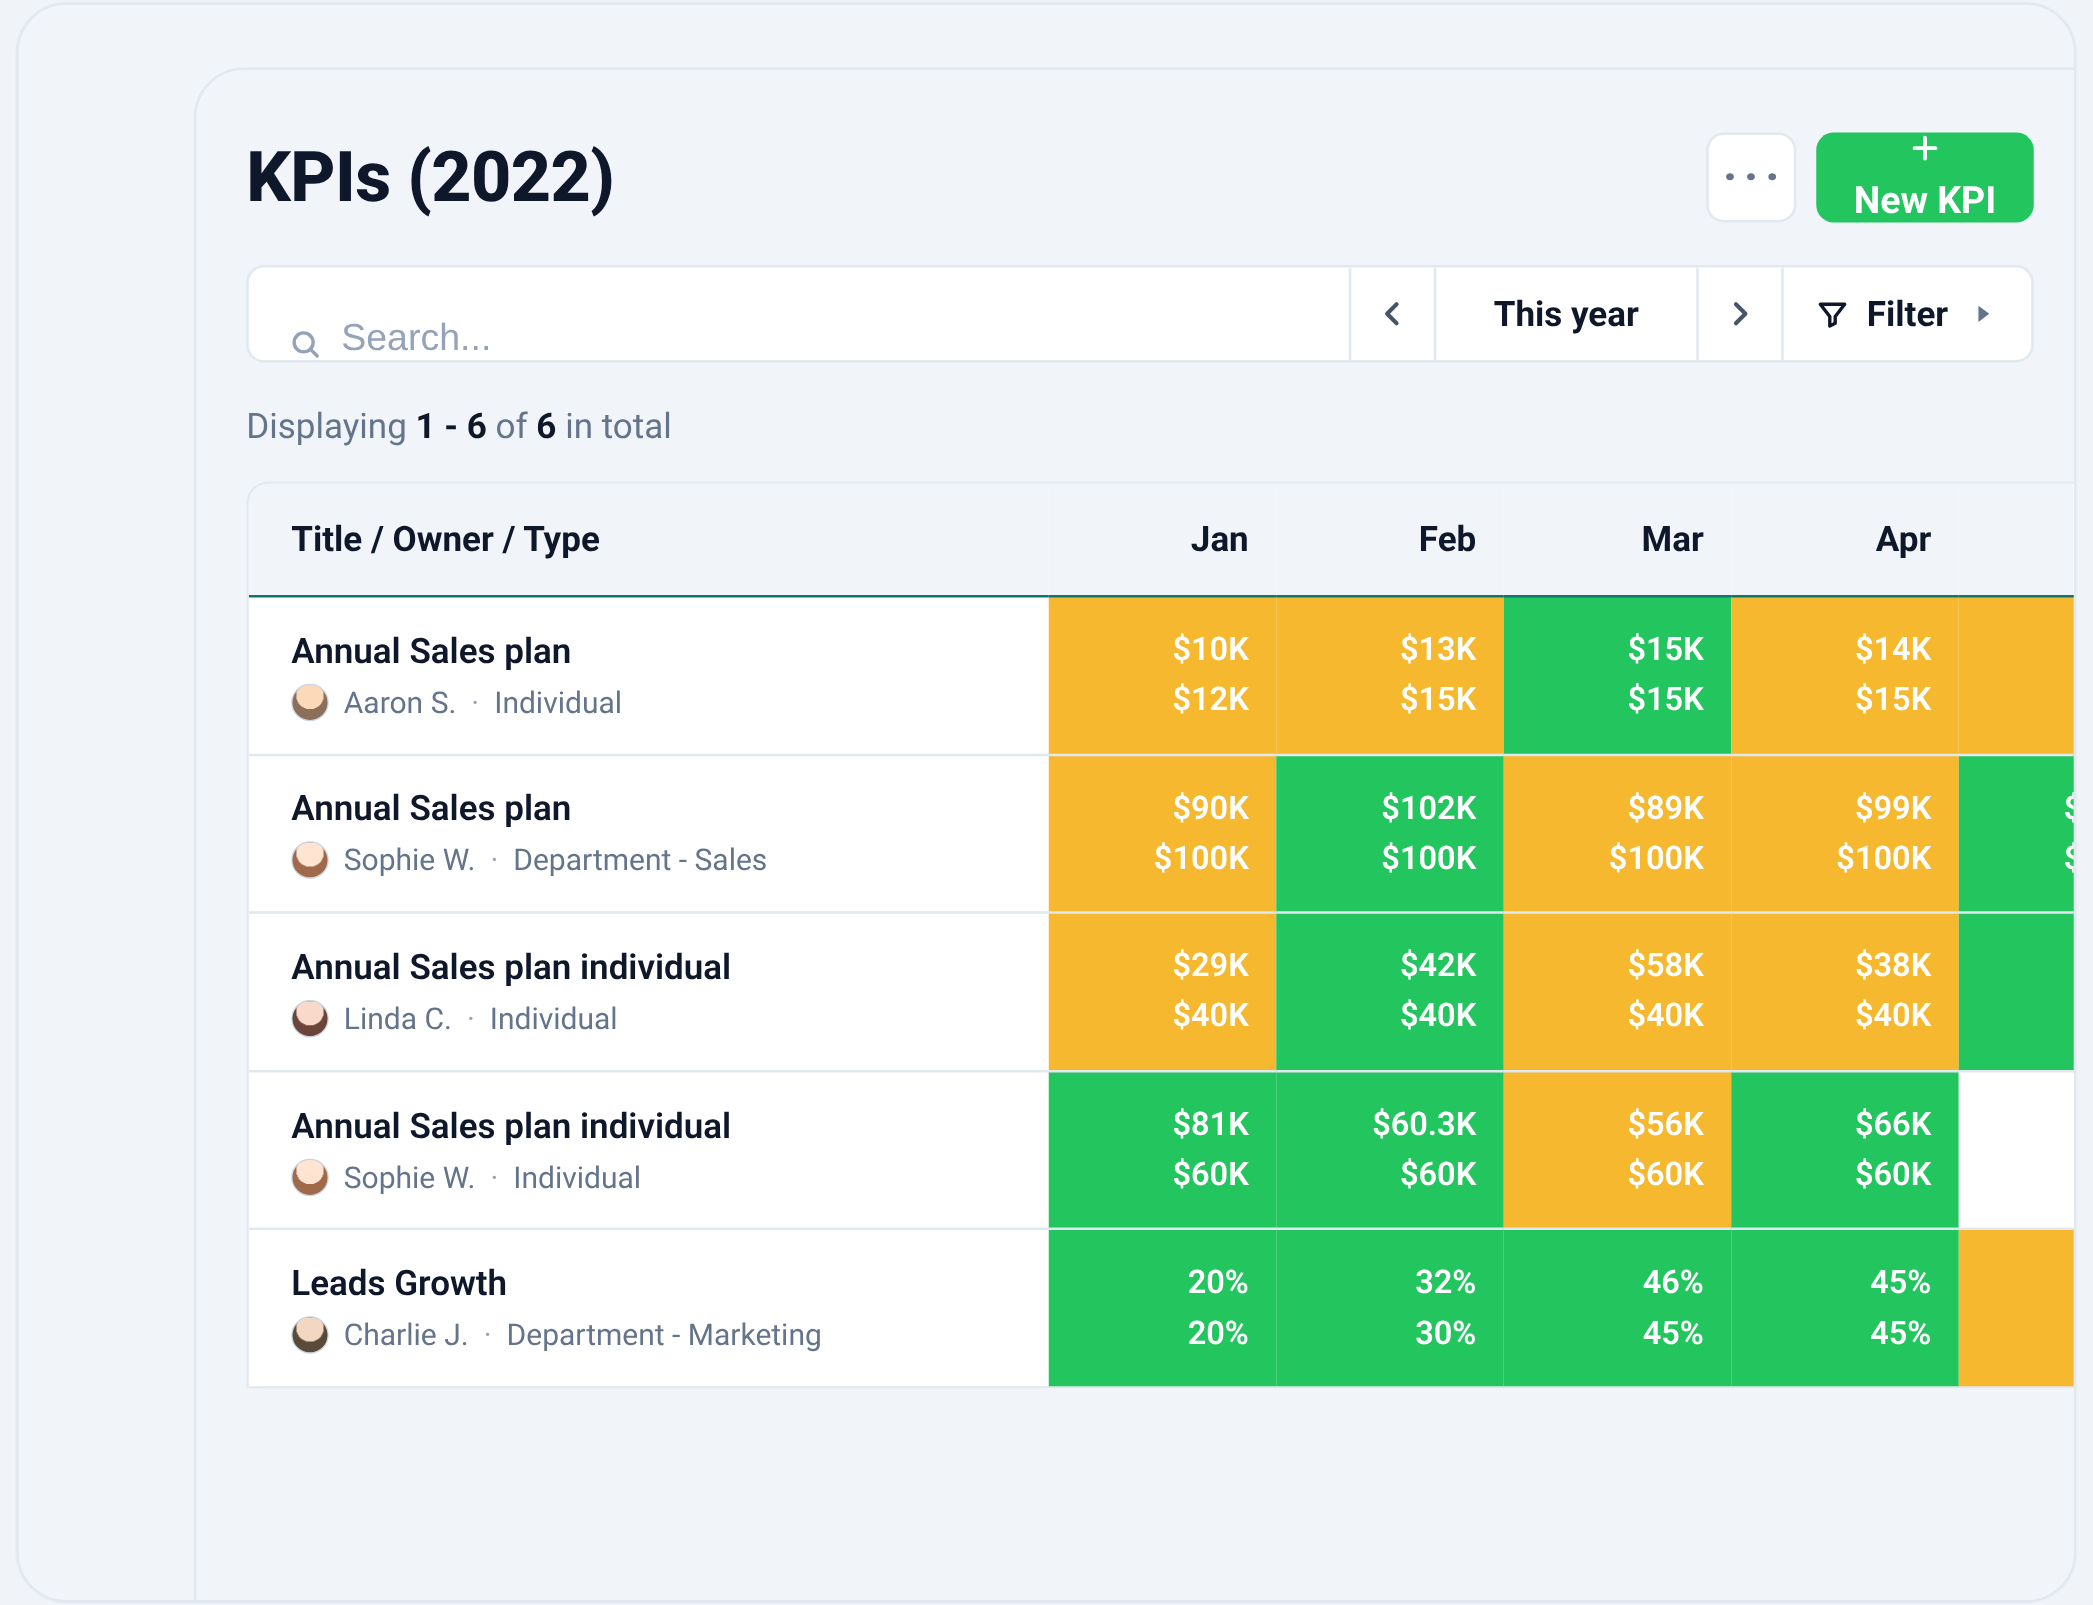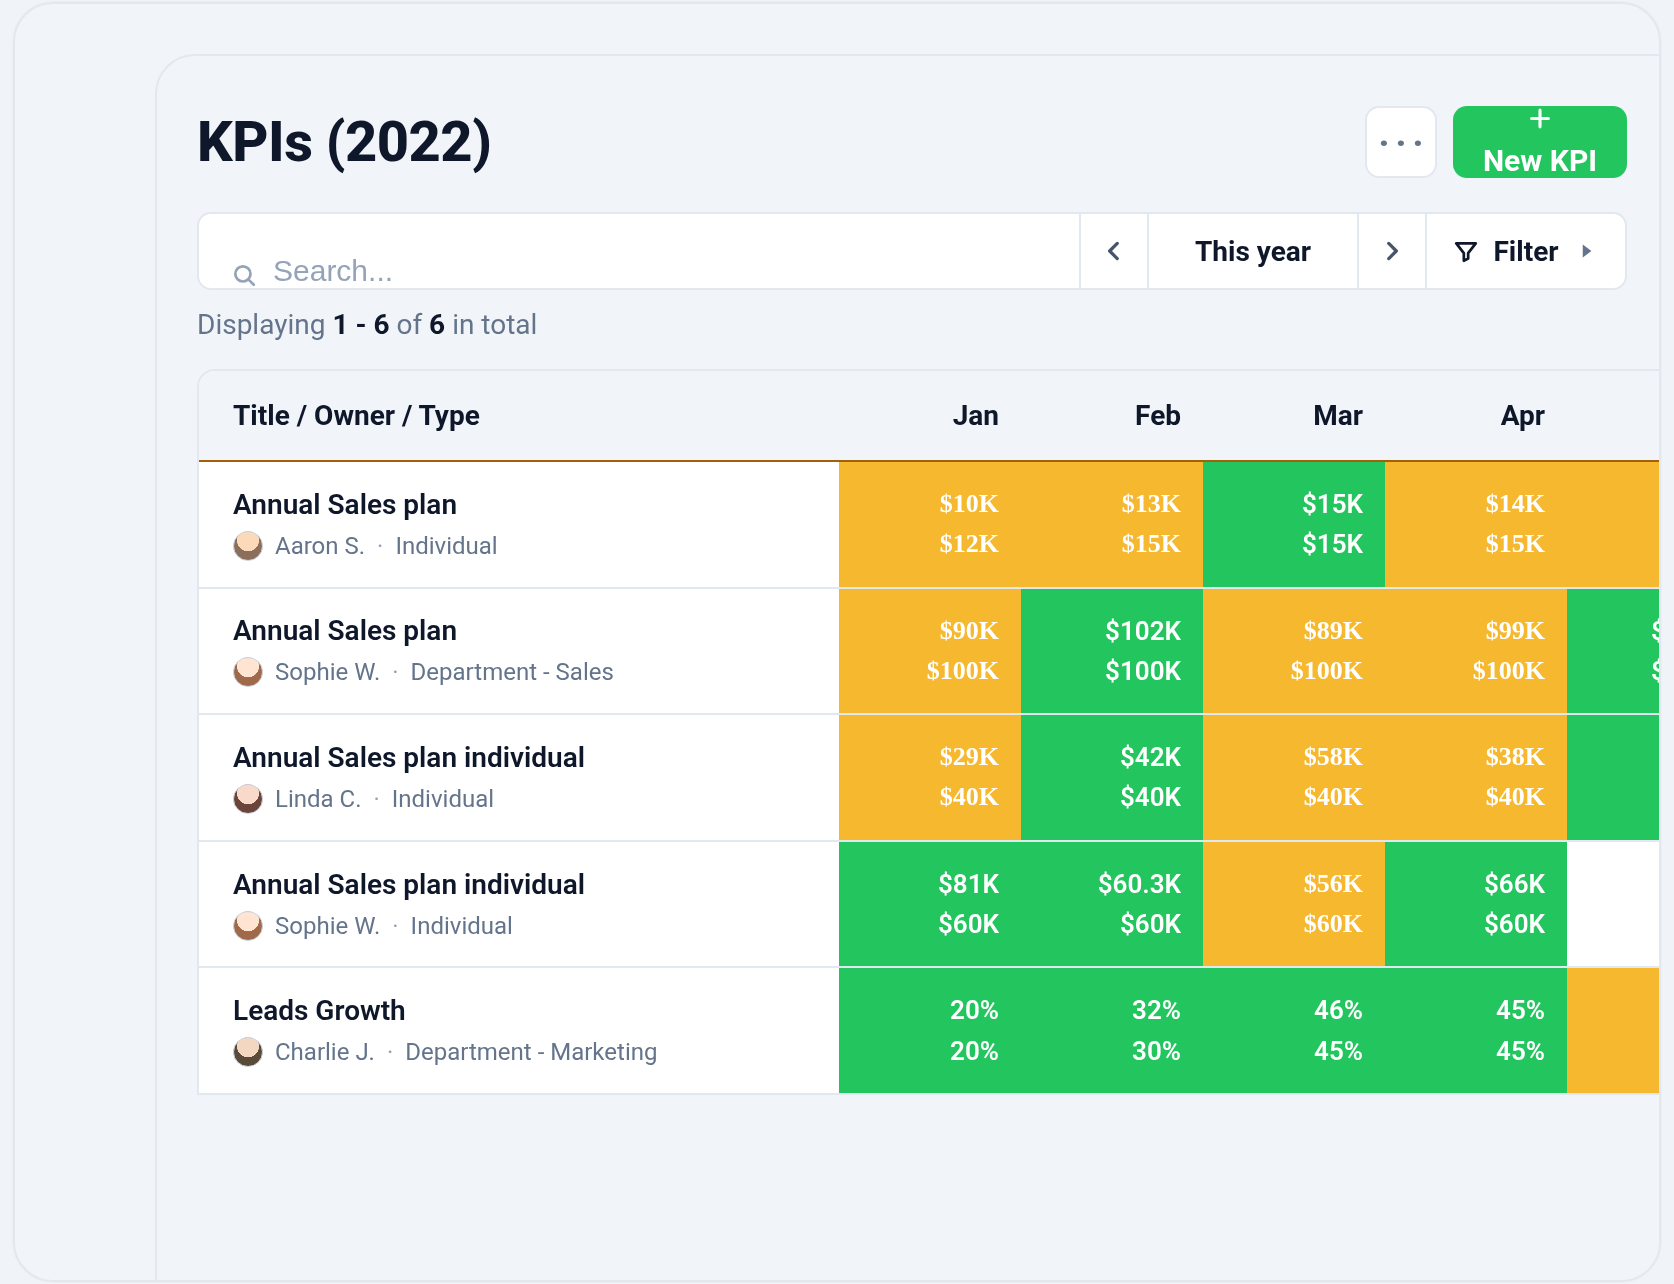--- a/index.html
+++ b/index.html
@@ -123,21 +123,21 @@
     color: #0f172a;
     font-size: 28px;
     font-weight: 700;
     gap: 14px;
   }
   .toolbar .seg.arrow { padding: 0 20px; color:#475569; }
   .toolbar .seg.range { min-width: 210px; }
   .toolbar .seg.filter { min-width: 200px; justify-content: space-between; }
   .svg-icon { width:26px; height:26px; flex-shrink:0; }
   .count-line {
-    margin-top: 18px;
+    margin-top: 34px;
     font-size: 28px;
     color: #64748b;
   }
   .count-line b { color:#0f172a; font-weight:700; }
   .table-wrap {
     margin-top: 28px;
     border: 2px solid #e2e8f0;
     border-top-left-radius: 18px;
     border-top-right-radius: 0;
     border-right: none;
@@ -150,21 +150,21 @@
     width: 100%;
     table-layout: fixed;
   }
   table.kpi thead th {
     background: #f1f5f9;
     font-size: 28px;
     font-weight: 700;
     color: #0f172a;
     text-align: right;
     padding: 28px 22px;
-    border-bottom: 2px solid #a16207;
+    border-bottom: 2px solid #0f766e;
   }
   table.kpi thead th.title-col {
     text-align: left;
     padding-left: 34px;
   }
   table.kpi col.title-col { width: 640px; }
   table.kpi col.month-col { width: 182px; }
   table.kpi tbody tr { border-bottom: 2px solid #e2e8f0; }
   td.kpi-title {
     padding: 24px 34px;
@@ -196,21 +196,21 @@
   td.cell {
     text-align: right;
     padding: 22px 22px;
     font-size: 26px;
     font-weight: 600;
     color: #fff;
     vertical-align: middle;
   }
   td.cell .act, td.cell .tgt { display:block; line-height:1.55; }
   td.cell.green  { background:#22c55e; }
-  td.cell.amber  { background:#f5b82e;font-family:Liberation Serif, serif; }
+  td.cell.amber  { background:#f5b82e; }
   td.cell.white  { background:#fff; color:#0f172a; }
 </style>
 </head>
 <body>
 
 <div class="outer-frame">
   <div class="panel">
 
     <div class="header-row">
       <h1 class="page-title">KPIs (2022)</h1>

